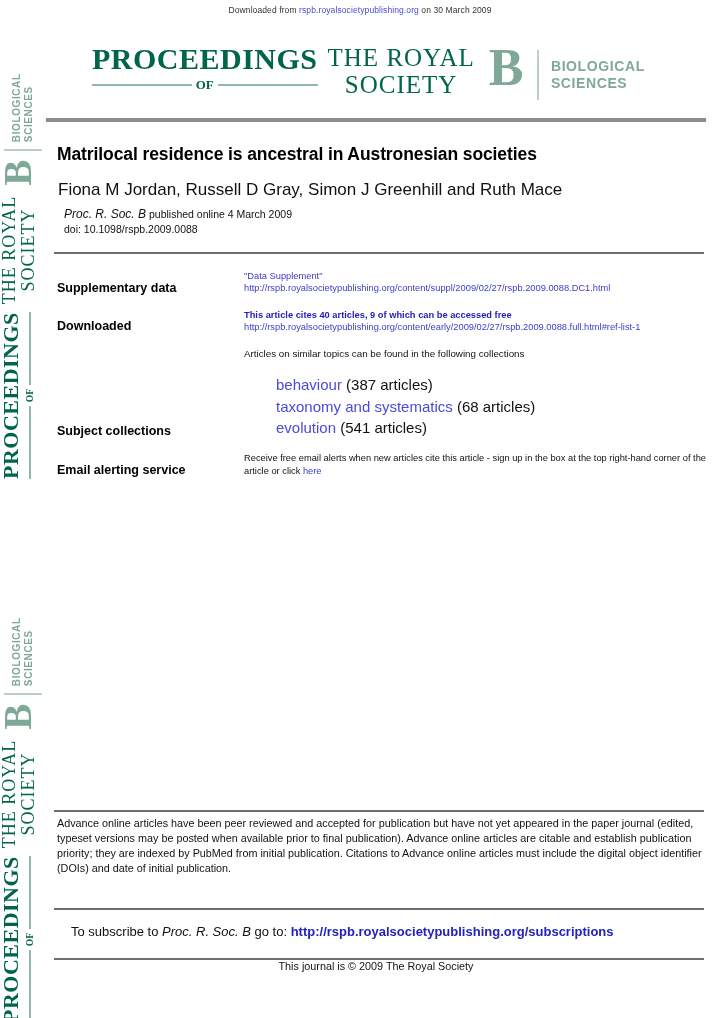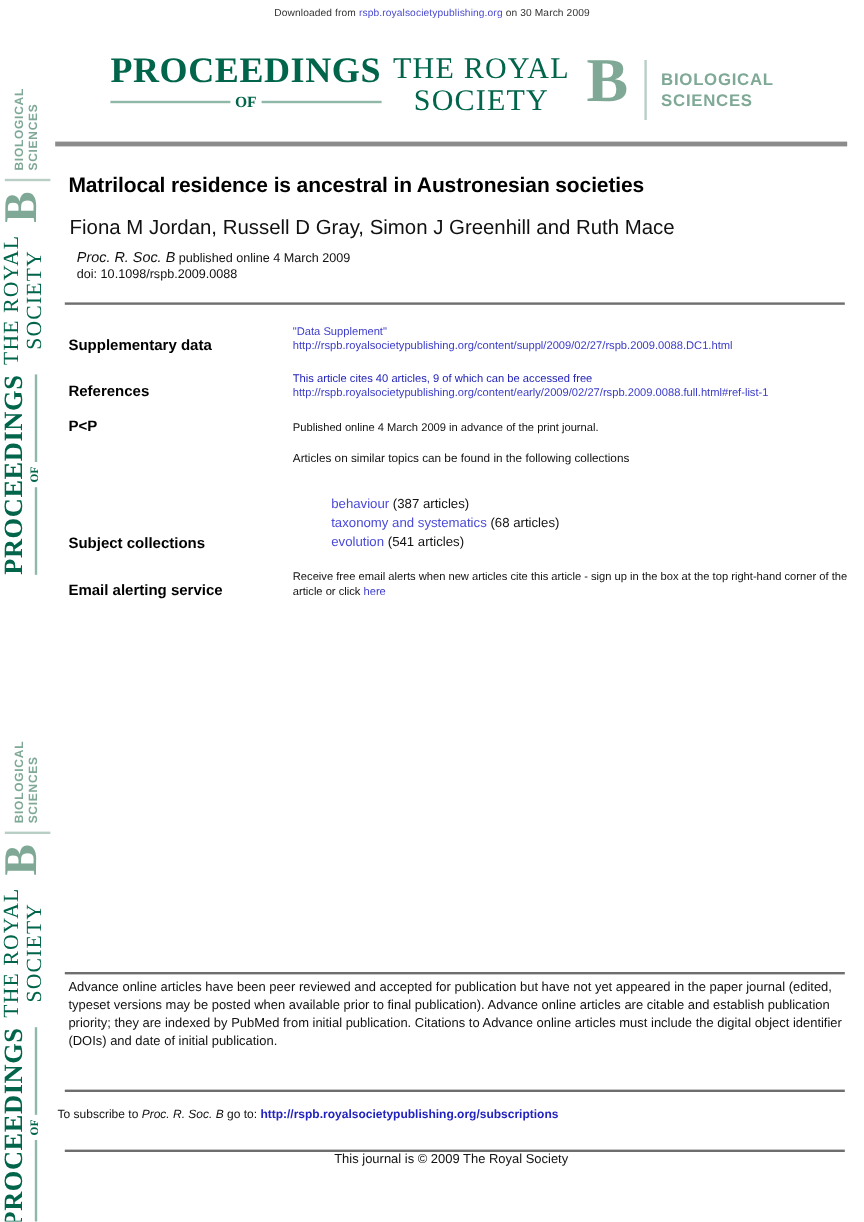--- a/index.html
+++ b/index.html
@@ -187,43 +187,43 @@
     padding-top: 1px;
   }
   .meta-value {
     flex: 1;
     font-size: 9.3px;
     line-height: 1.33;
     color: #111;
   }
   .meta-value .plain { font-size: 9.8px; }
   .link { color: #3c3cc8; }
-  .link-bold { color: #2222b8; font-weight: normal; font-size: 9.3px; }
+  .link-bold { color: #2222b8; font-weight: bold; font-size: 9.3px; }
   .url { color: #3c3cc8; word-break: break-all; }
 
   .collections {
-    margin-top: 24px;
+    margin-top: 14px;
     padding-left: 32px;
     line-height: 1.42;
-    font-size: 11px;
+    font-size: 15px;
   }
   .collections .clink { color: #4a4ad8; }
 
   
   .advance {
     position: absolute;
     left: 57px; top: 816px; width: 645px;
     font-size: 10.8px;
     line-height: 1.38;
     color: #111;
   }
   .subscribe {
     position: absolute;
-    left: 48px; top: 924px; width: 645px;
-    font-size: 10px;
+    left: 71px; top: 924px; width: 645px;
+    font-size: 13px;
     color: #111;
   }
   .subscribe .jrnl { font-style: italic; }
   .subscribe .slink { color: #2222c0; font-weight: bold; }
   .copyright {
     position: absolute;
     left: 46px; top: 960px; width: 660px;
     text-align: center;
     font-size: 10.8px;
     color: #111;
@@ -324,31 +324,27 @@
 
   <div class="meta-row">
     <div class="meta-label">Supplementary data</div>
     <div class="meta-value">
       <div class="link">"Data Supplement"</div>
       <div class="url">http://rspb.royalsocietypublishing.org/content/suppl/2009/02/27/rspb.2009.0088.DC1.html</div>
     </div>
   </div>
 
   <div class="meta-row">
-    <div class="meta-label">References</div>
+    <div class="meta-label">Downloaded</div>
     <div class="meta-value">
       <div class="link-bold">This article cites 40 articles, 9 of which can be accessed free</div>
       <div class="url">http://rspb.royalsocietypublishing.org/content/early/2009/02/27/rspb.2009.0088.full.html#ref-list-1</div>
     </div>
   </div>
 
-  <div class="meta-row">
-    <div class="meta-label">P&lt;P</div>
-    <div class="meta-value plain">Published online 4 March 2009 in advance of the print journal.</div>
-  </div>
 
   <div class="meta-row">
     <div class="meta-label">Subject collections</div>
     <div class="meta-value">
       <div class="plain">Articles on similar topics can be found in the following collections</div>
       <div class="collections">
         <div>
           <span class="clink">behaviour</span>
           <span>(387 articles)</span>
         </div>

